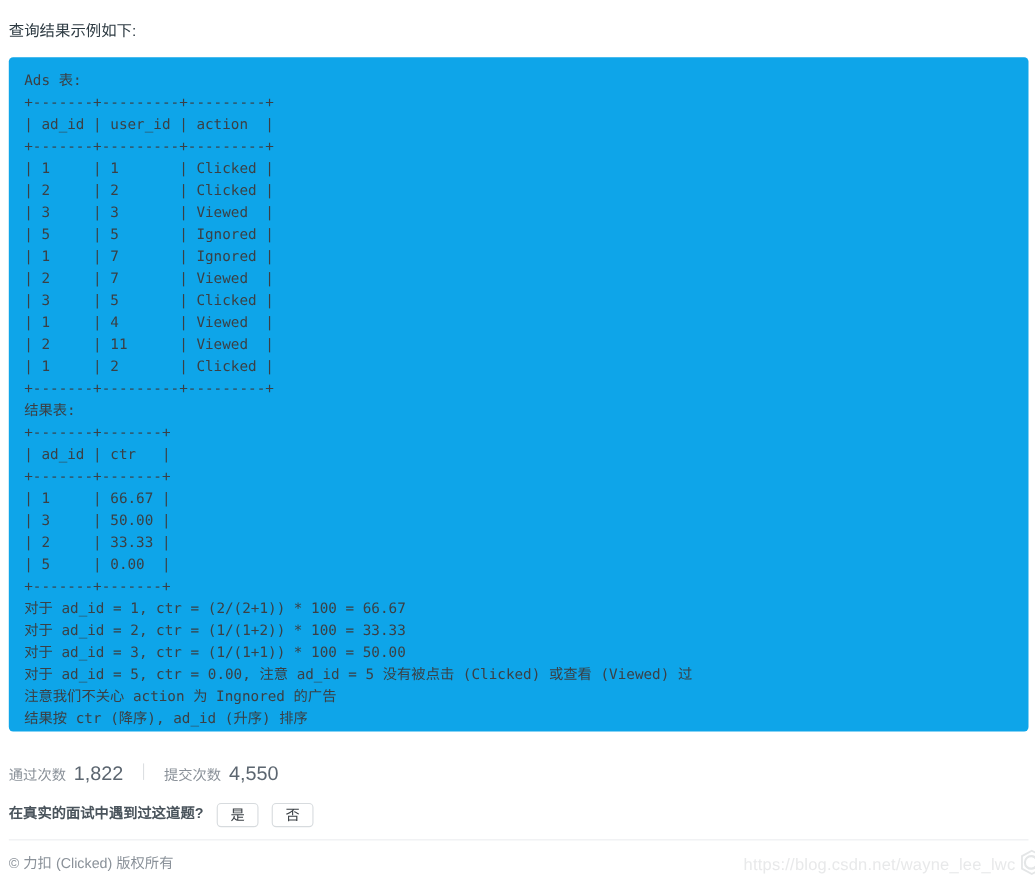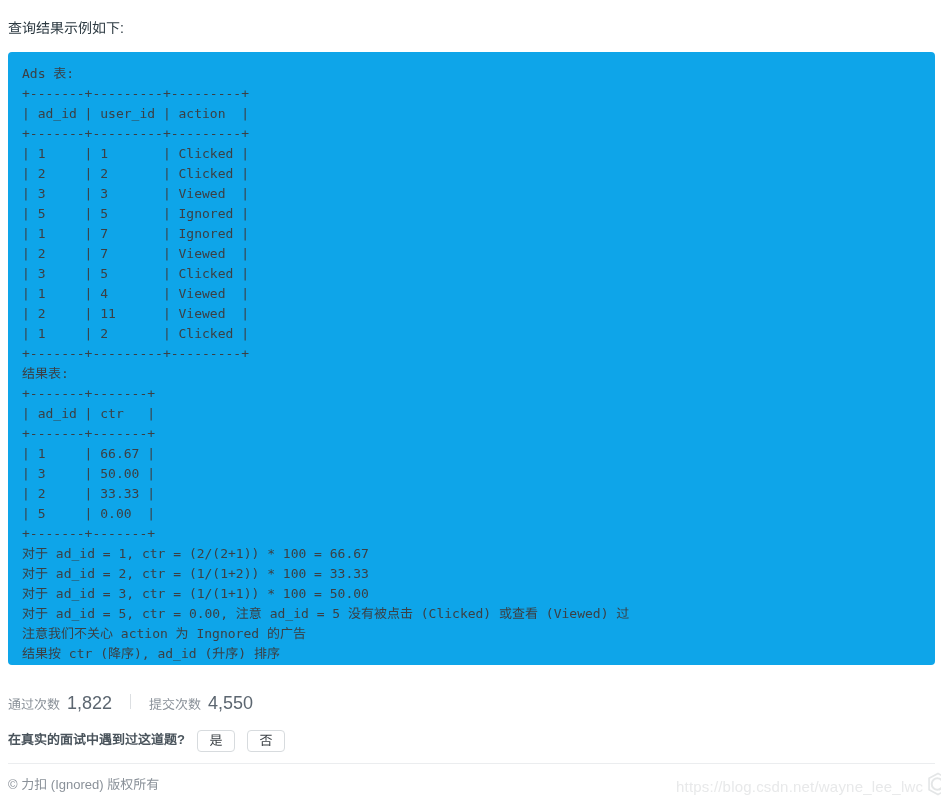--- a/index.html
+++ b/index.html
@@ -197,21 +197,21 @@
     </div>
   </div>
 
   <div class="interview-row">
     <span class="interview-question">在真实的面试中遇到过这道题?</span>
     <button class="choice-btn">是</button>
     <button class="choice-btn">否</button>
   </div>
 
   <div class="footer-divider"></div>
-  <div class="footer-copy">© 力扣 (Ignored) 版权所有</div>
+  <div class="footer-copy">© 力扣 (Clicked) 版权所有</div>
 
   <div class="watermark">
     <span class="watermark-text">https://blog.csdn.net/wayne_lee_lwc</span>
     <span class="watermark-logo">
       <svg viewBox="0 0 32 32" width="26" height="26" aria-hidden="true">
         <path d="M16 3 L27 9 L27 23 L16 29 L5 23 L5 9 Z" fill="none" stroke="#e4e6e7" stroke-width="2"></path>
         <path d="M21 12 a7 7 0 1 0 0 8" fill="none" stroke="#e4e6e7" stroke-width="2.4" stroke-linecap="round"></path>
       </svg>
     </span>
   </div>

